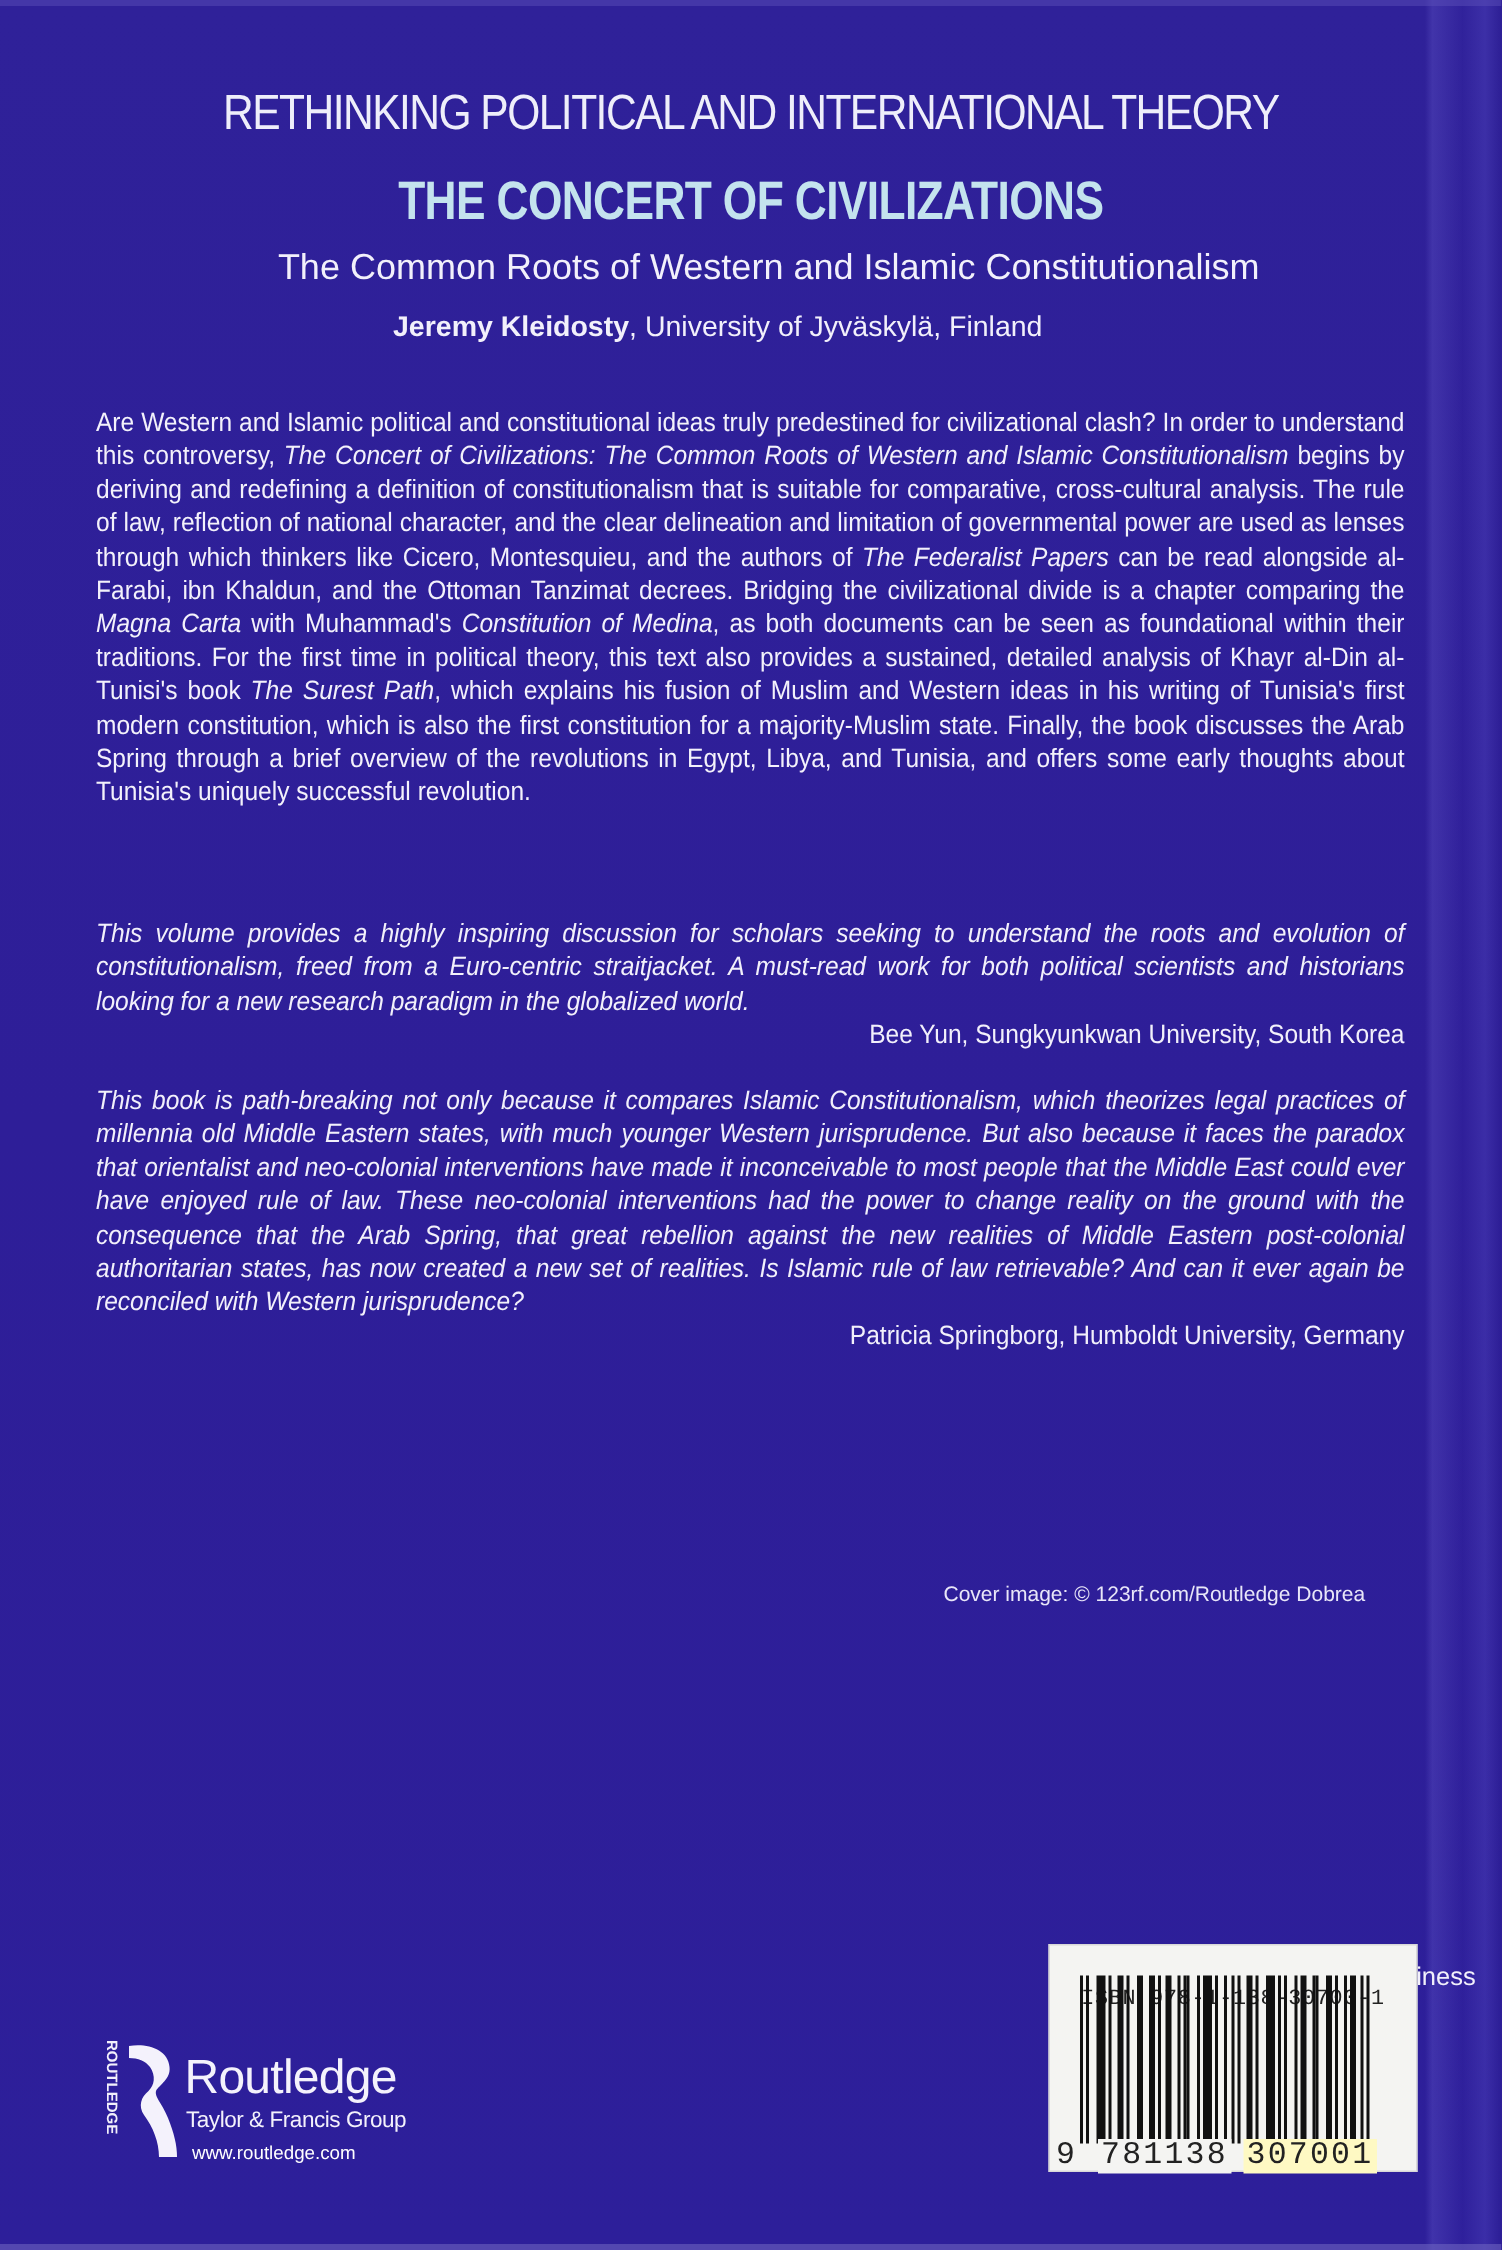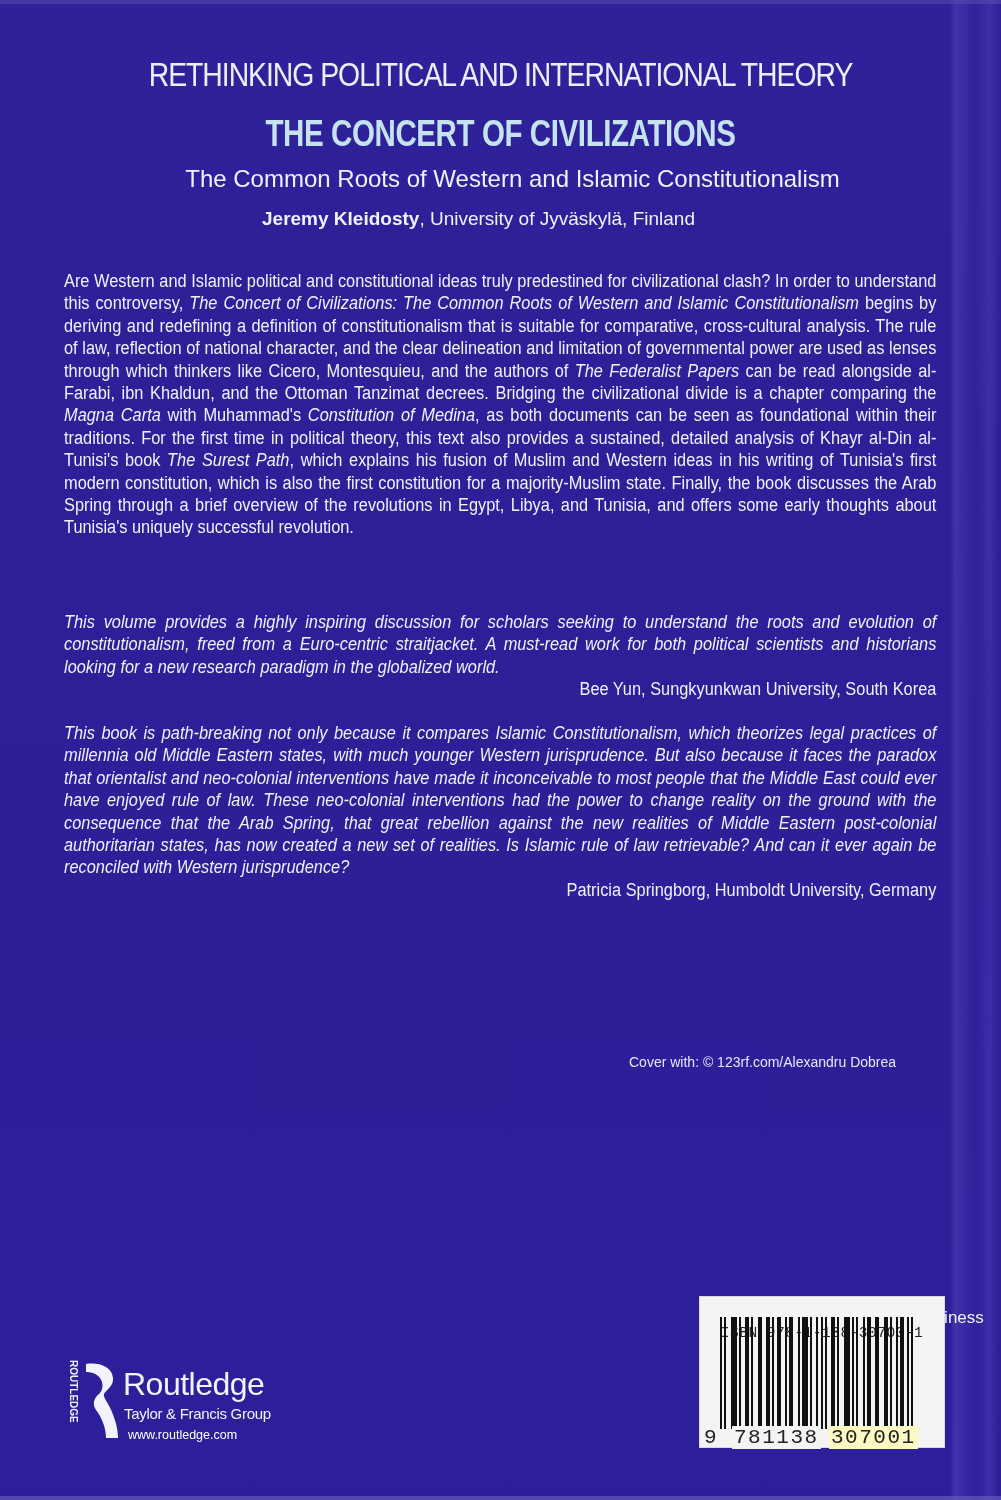--- a/index.html
+++ b/index.html
@@ -107,21 +107,21 @@
 
 <div class="review review1">
   <div>This volume provides a highly inspiring discussion for scholars seeking to understand the roots and evolution of constitutionalism, freed from a Euro-centric straitjacket. A must-read work for both political scientists and historians looking for a new research paradigm in the globalized world.</div>
   <div class="attr">Bee Yun, Sungkyunkwan University, South Korea</div>
 </div>
 <div class="review review2">
   <div>This book is path-breaking not only because it compares Islamic Constitutionalism, which theorizes legal practices of millennia old Middle Eastern states, with much younger Western jurisprudence. But also because it faces the paradox that orientalist and neo-colonial interventions have made it inconceivable to most people that the Middle East could ever have enjoyed rule of law. These neo-colonial interventions had the power to change reality on the ground with the consequence that the Arab Spring, that great rebellion against the new realities of Middle Eastern post-colonial authoritarian states, has now created a new set of realities. Is Islamic rule of law retrievable? And can it ever again be reconciled with Western jurisprudence?</div>
   <div class="attr">Patricia Springborg, Humboldt University, Germany</div>
 </div>
 
-<div class="credit">Cover with: © 123rf.com/Alexandru Dobrea</div>
+<div class="credit">Cover image: © 123rf.com/Routledge Dobrea</div>
 
 <div class="informa"><span>an </span><b>informa</b><span> business</span></div>
 
 <div class="barcode-box">
   <div class="isbn-text">ISBN 978-1-138-30700-1</div>
   <div class="bars" id="bars">
       <span style="left: 0px; width: 2px;"></span>
       <span style="left: 4.2px; width: 2px;"></span>
       <span style="left: 10.6px; width: 6px;"></span>
       <span style="left: 18.8px; width: 2px;"></span>

